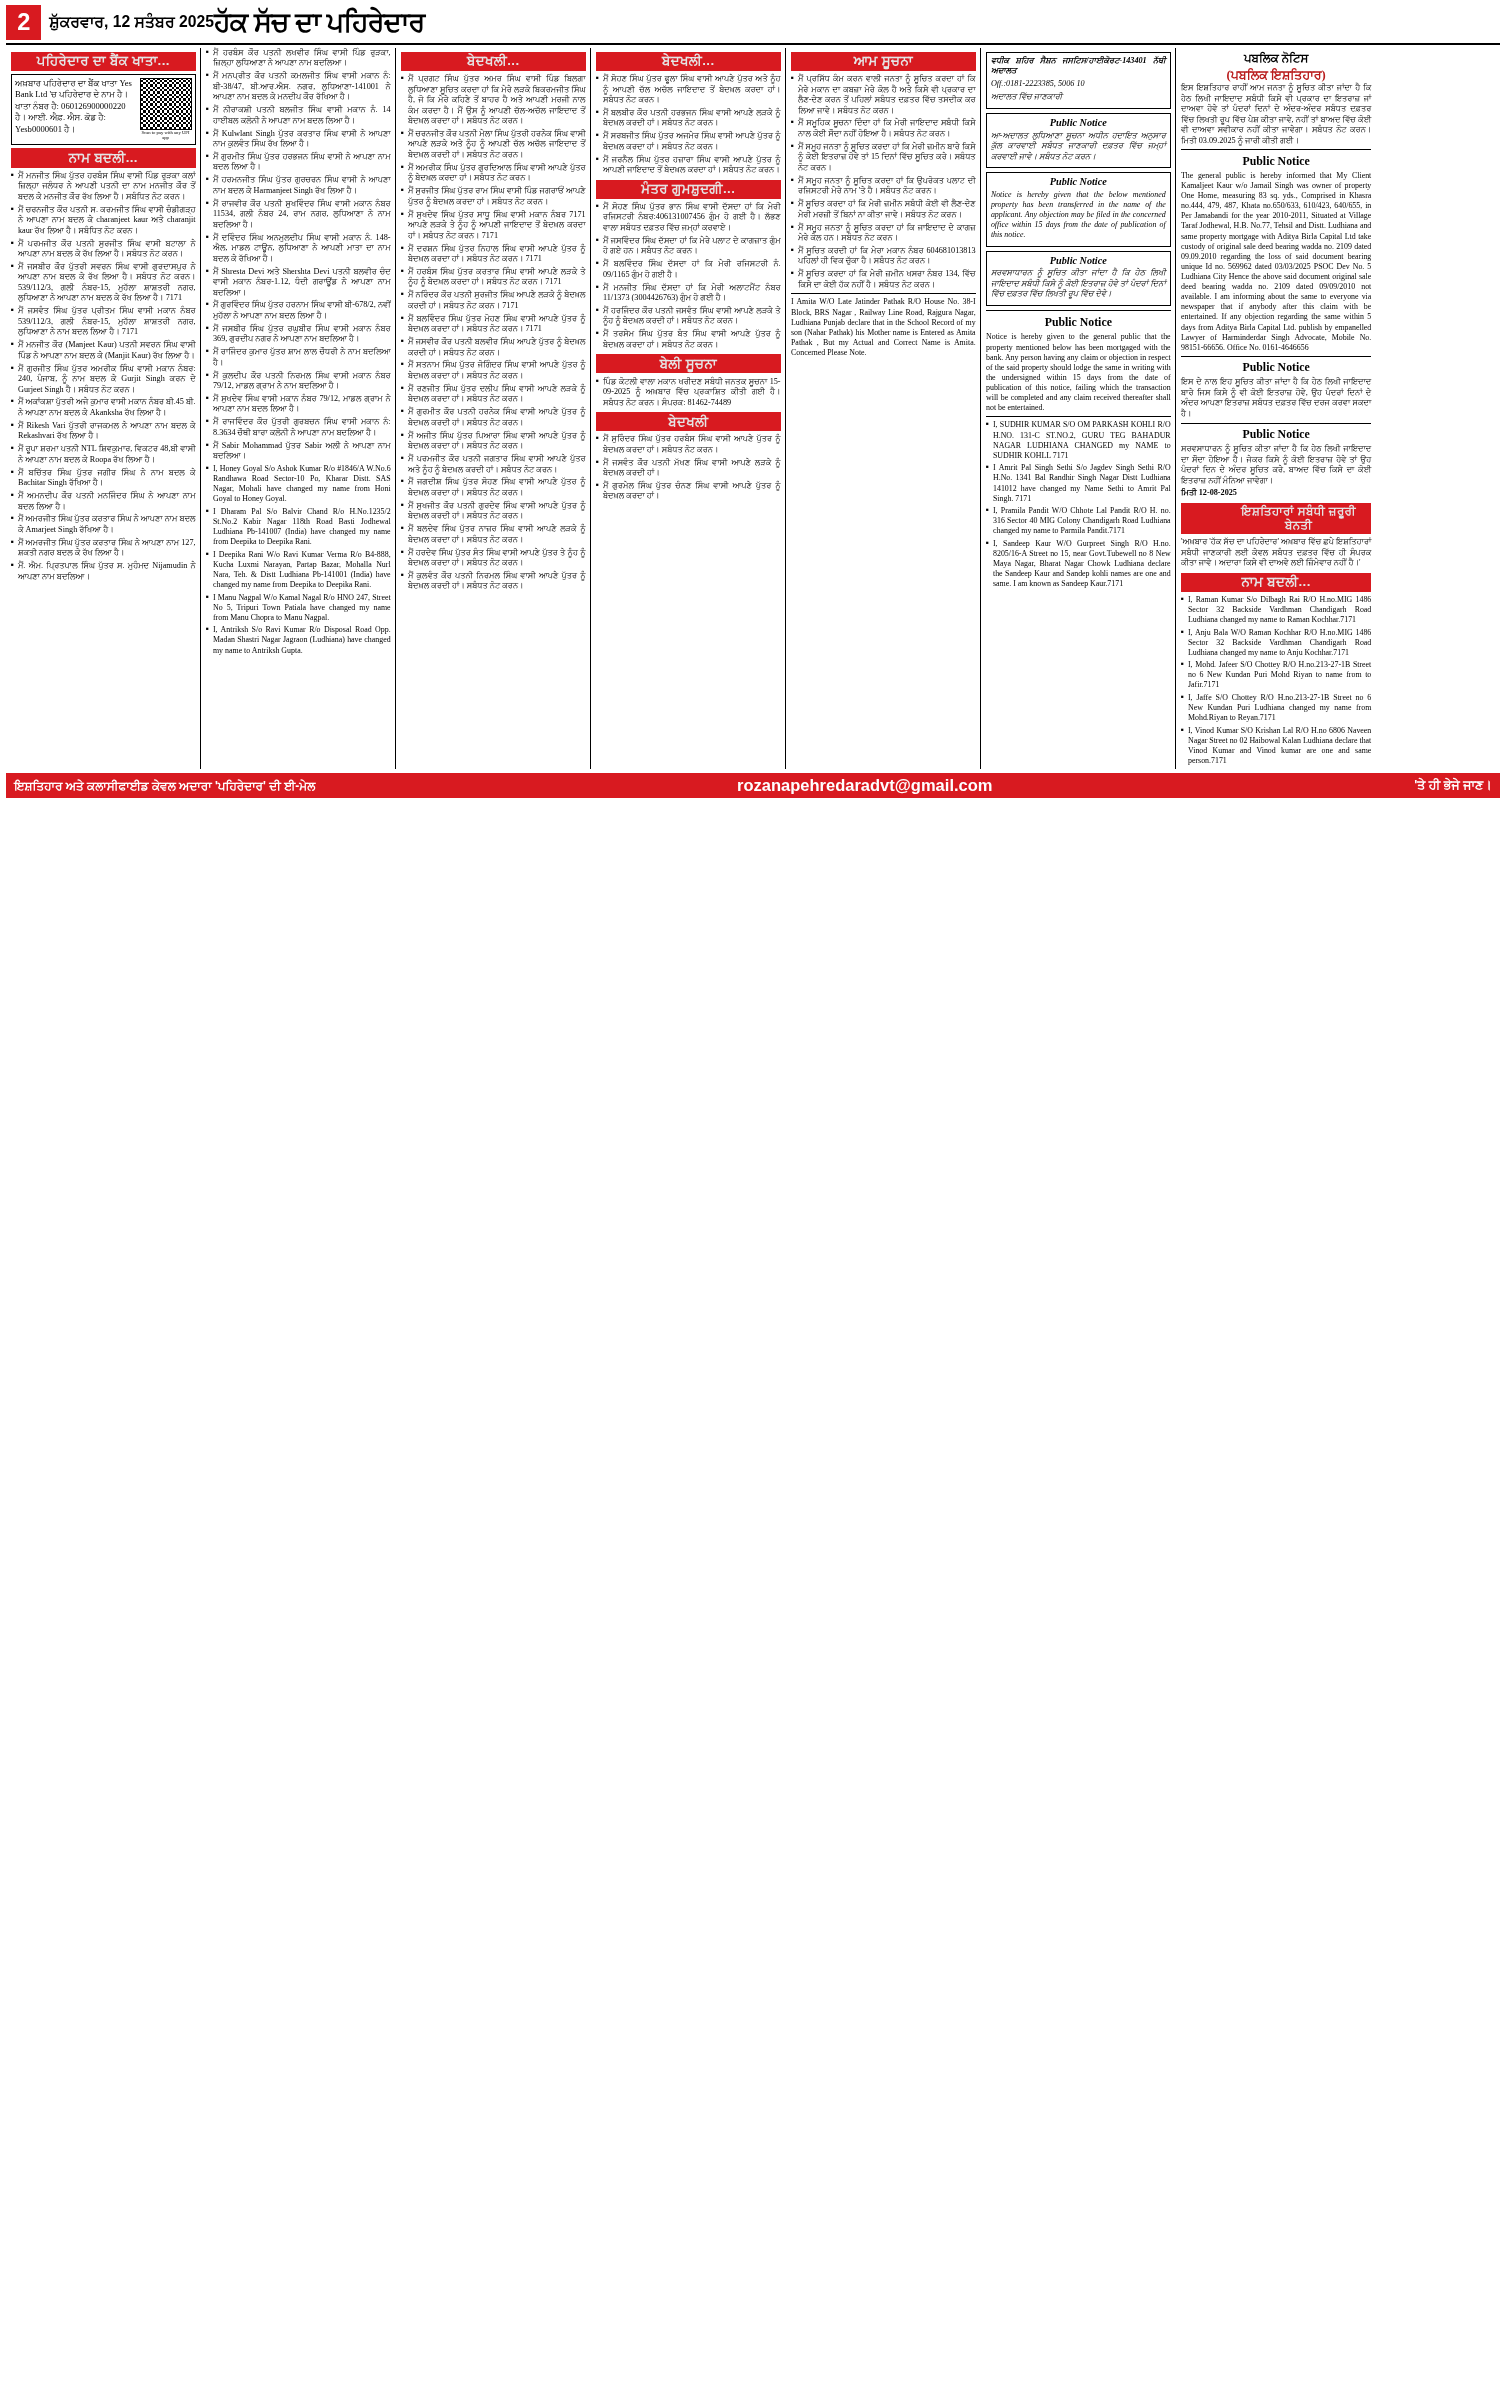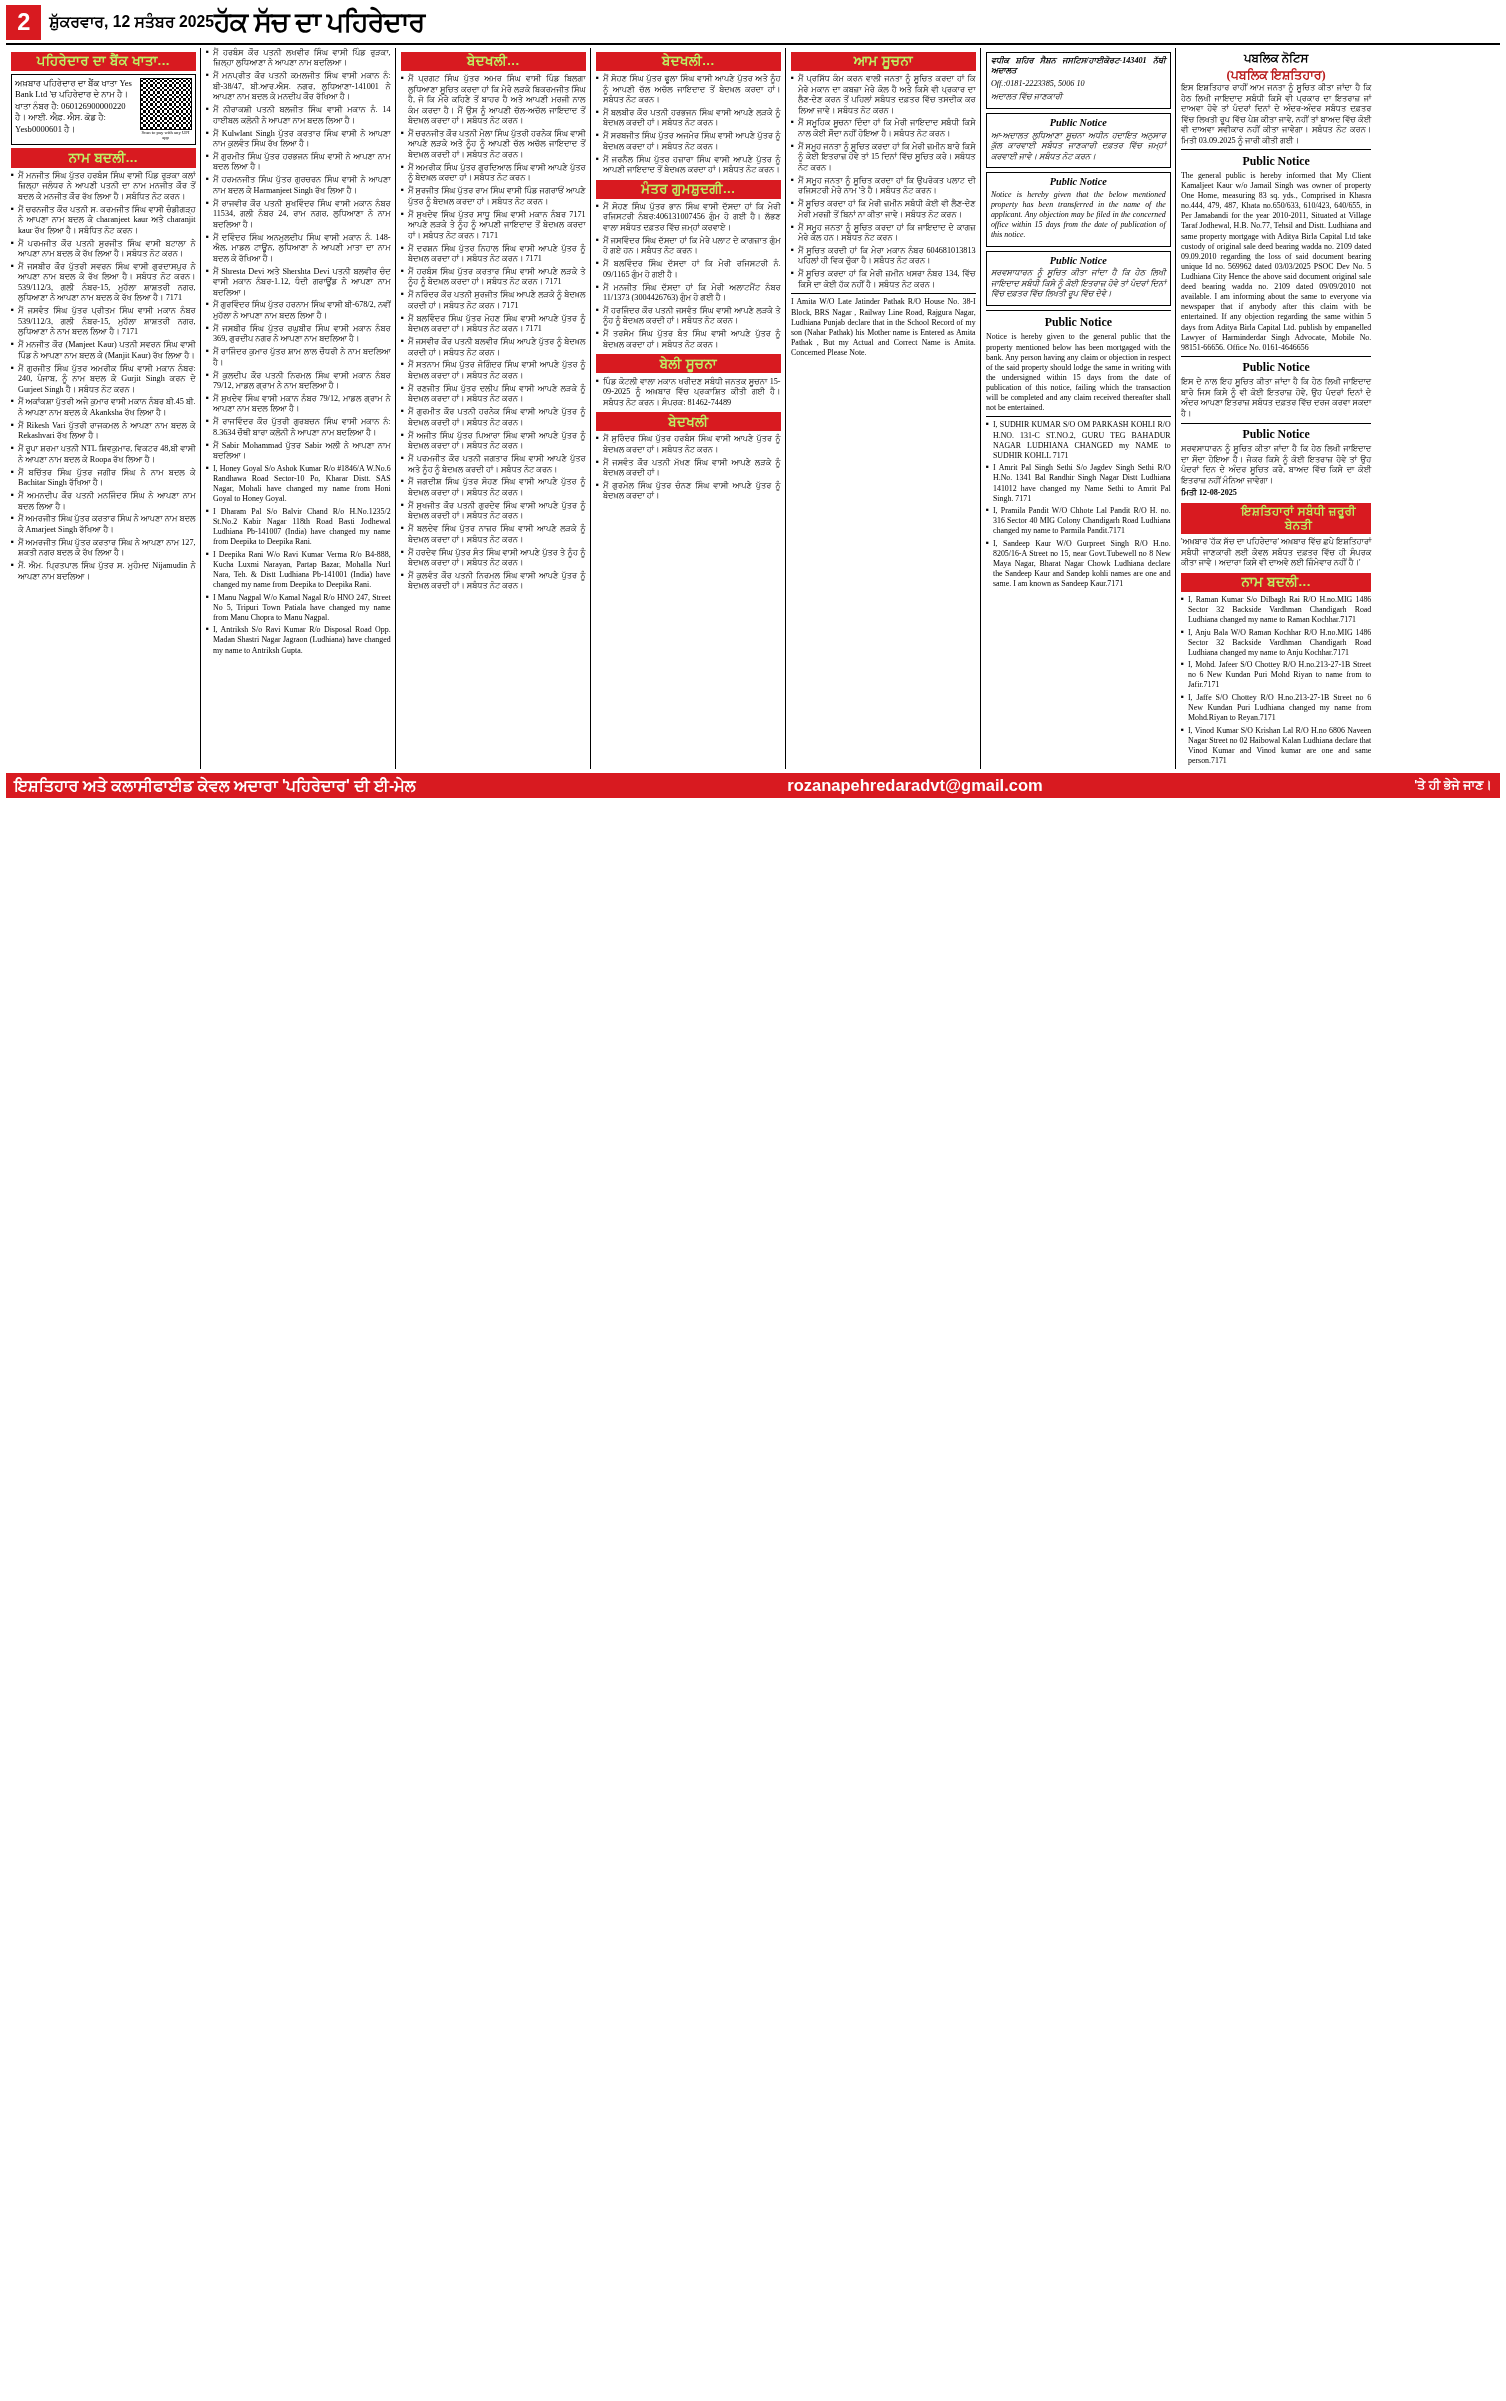--- a/index.html
+++ b/index.html
@@ -71,21 +71,21 @@
   .c2 { width: 195px; }
   .c3 { width: 195px; }
   .c4 { width: 195px; }
   .c5 { width: 195px; }
   .c6 { width: 195px; }
   .c7 { width: 195px; }
 
   
   .redbar {
     background: #d81a20;
-    color: #bef264;
+    color: #e5e5e5;
     text-align: center;
     font-family: "Liberation Sans", sans-serif;
     font-weight: bold;
     font-size: 13.3px;
     padding: 1.6px 3.1px;
     margin: 3.9px 0 3.1px 0;
     letter-spacing: 0.4px;
   }
   .redbar.small { font-size: 11.8px; padding-left: 48px; }
   .ctr-head {
@@ -153,21 +153,21 @@
     margin-top: 4.7px;
     background: #d81a20;
     color: #fff;
     display: flex;
     align-items: center;
     justify-content: space-between;
     padding: 3.1px 7.9px;
     font-family: "Liberation Sans", sans-serif;
     font-weight: bold;
   }
-  .footer .f-left { font-size: 16px; }
+  .footer .f-left { font-size: 12px; }
   .footer .f-mid { font-size: 16.5px; }
   .footer .f-right { font-size: 12.6px; }
 </style>
 </head>
 <body>
 
 <div class="page">
 
   <div class="masthead">
     <div class="pagenum">2</div>

